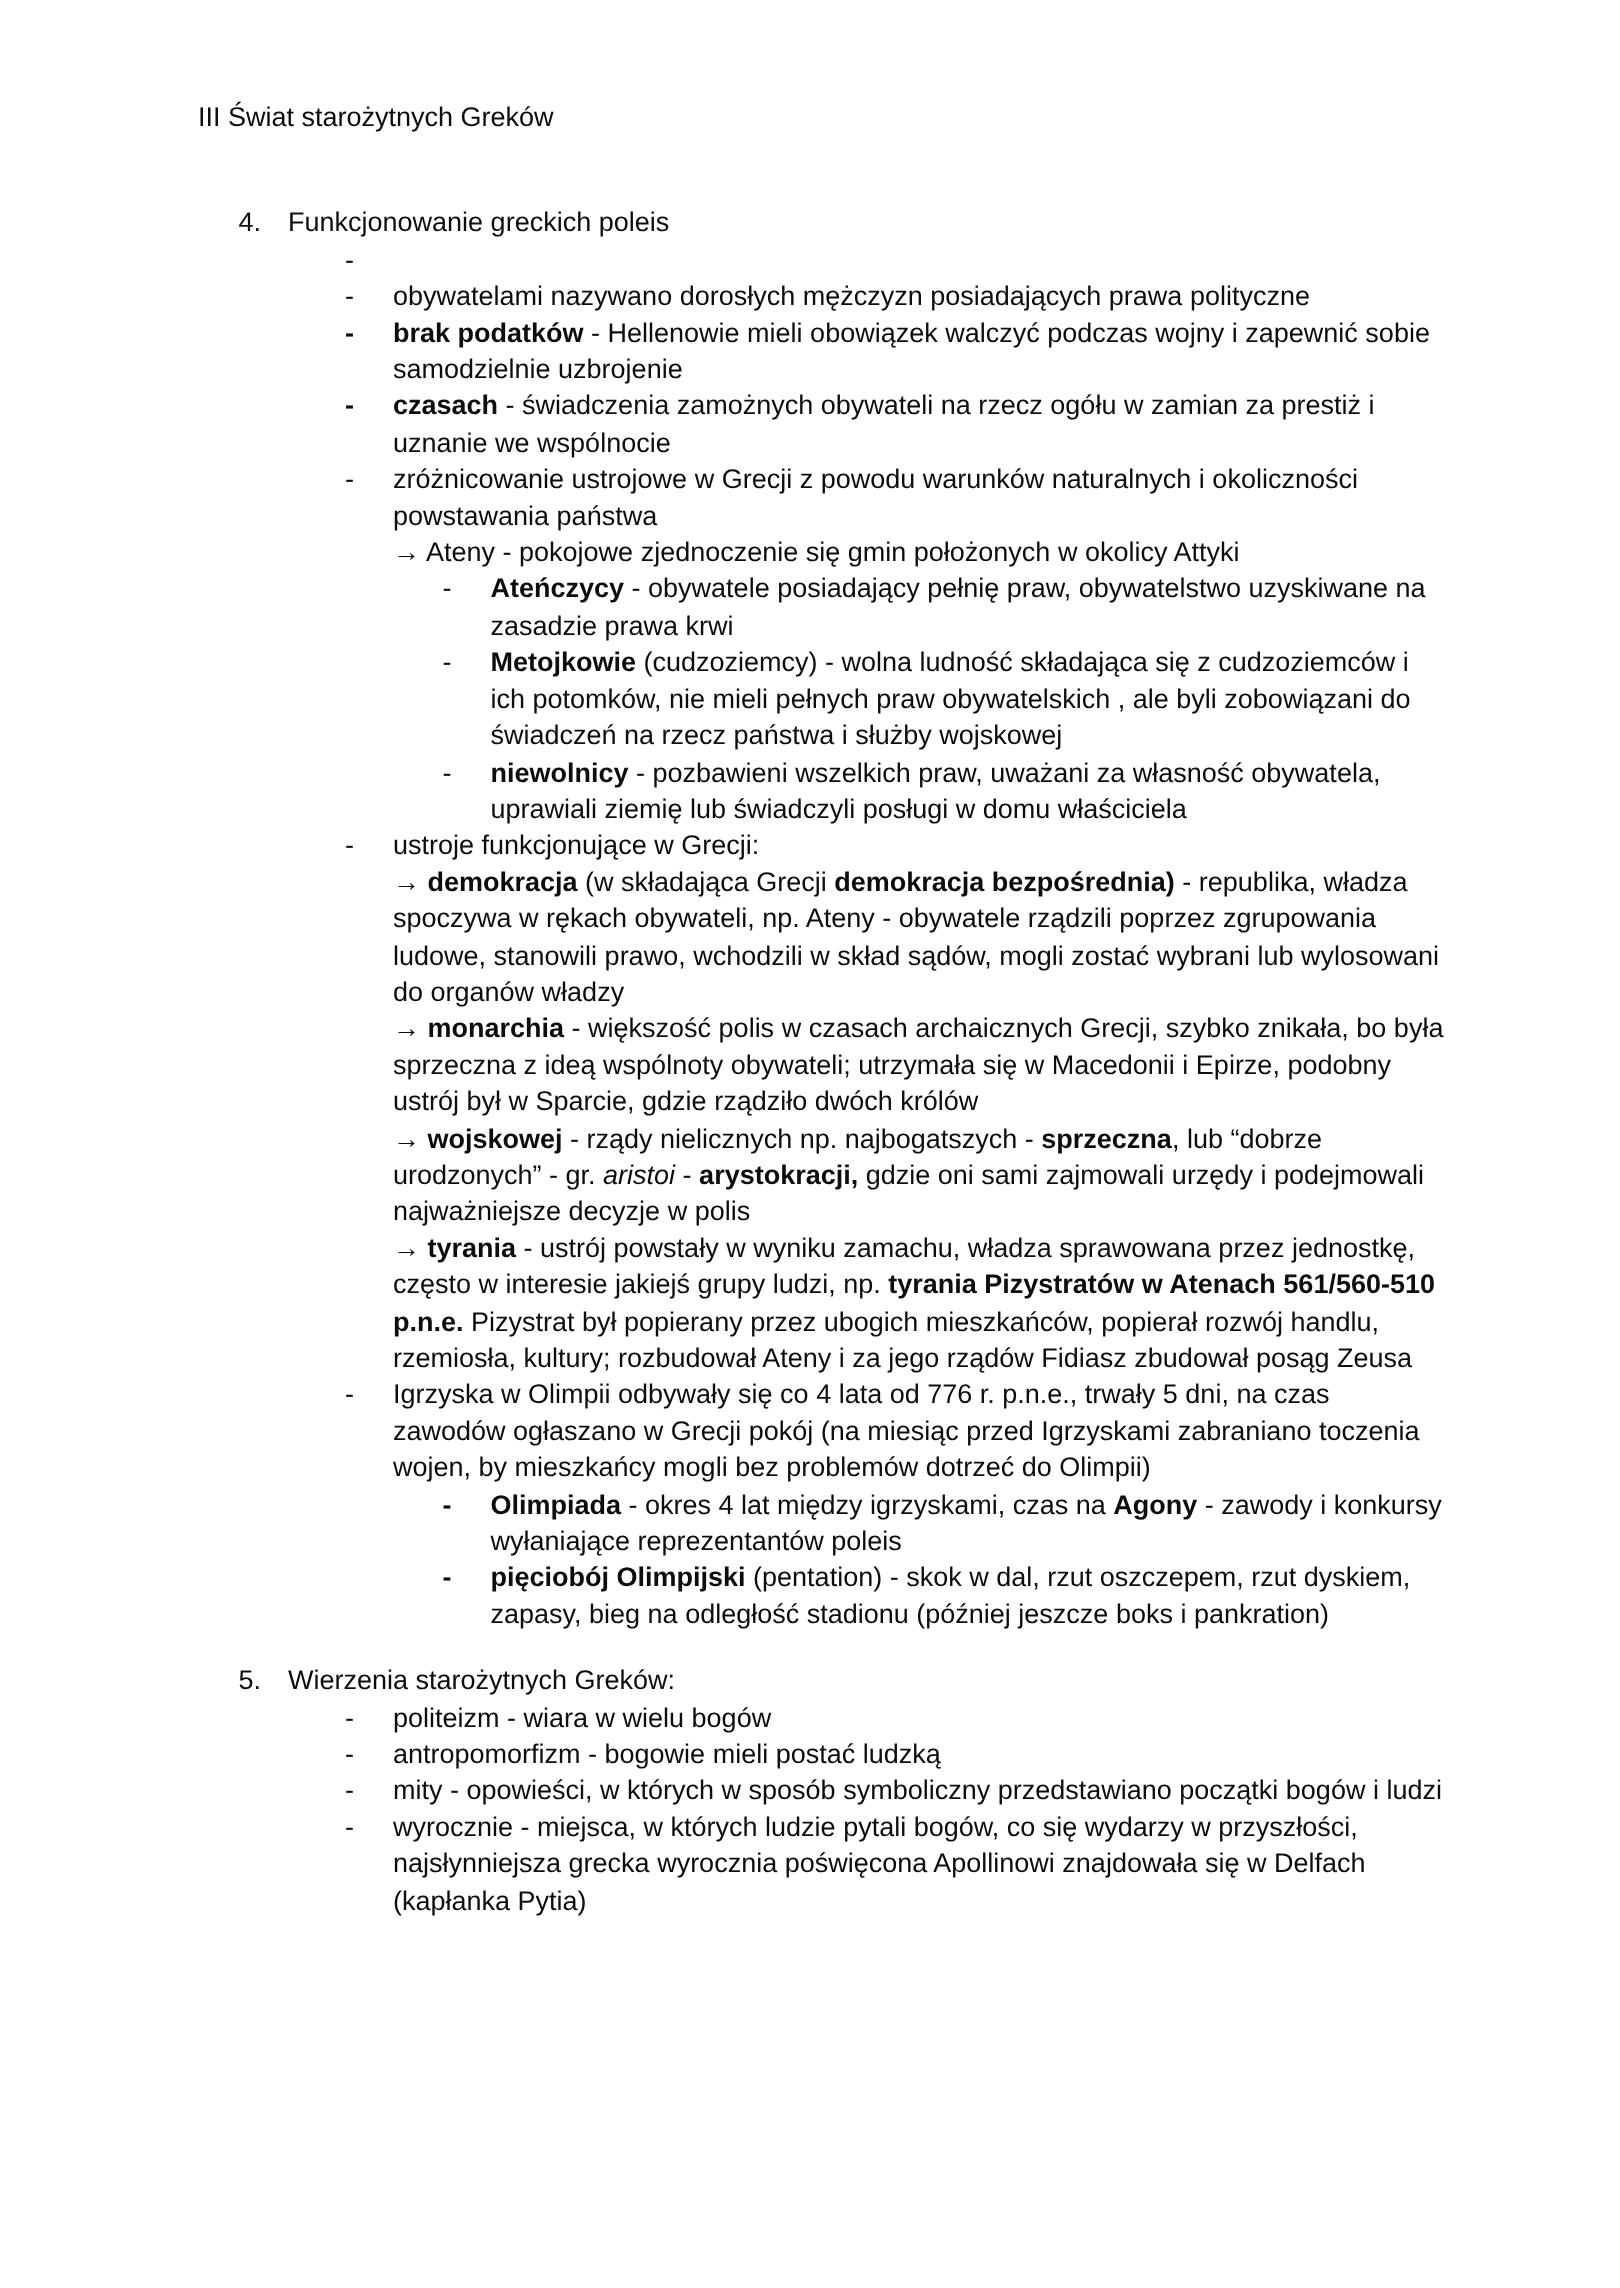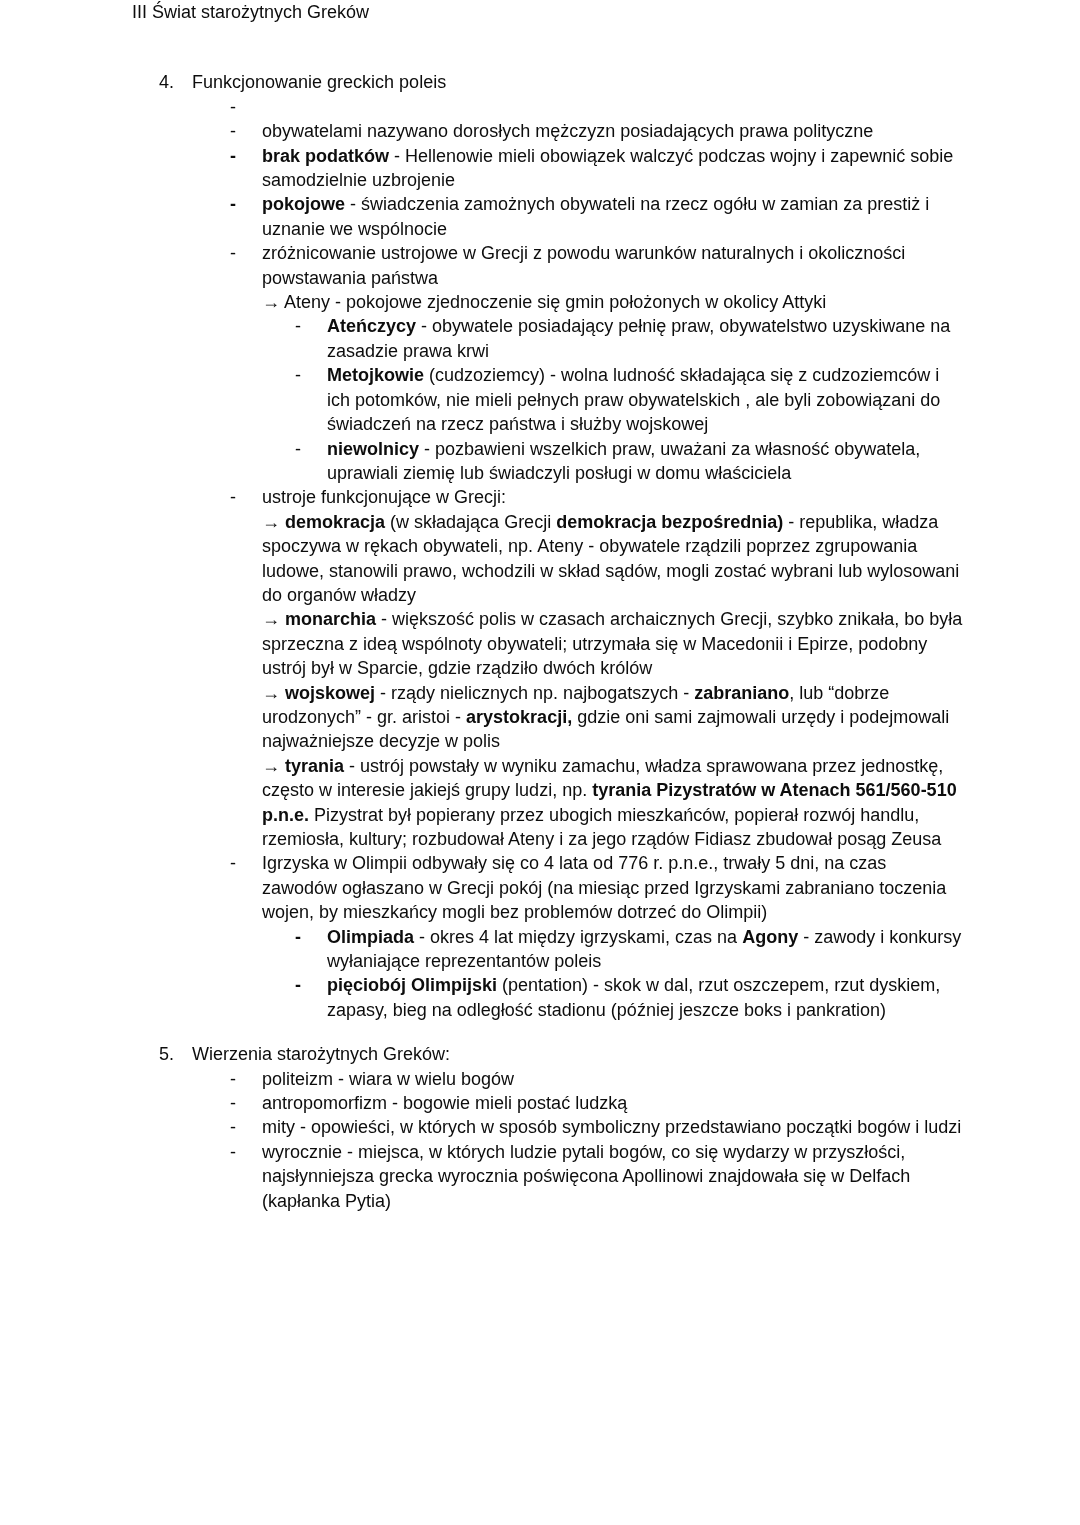--- a/index.html
+++ b/index.html
@@ -13,20 +13,21 @@
     overflow: hidden;
     font-family: "Liberation Sans", "DejaVu Sans", sans-serif;
     font-size: 18px;
     line-height: 24.4px;
     color: #0d0d0d;
   }
   .doc {
     position: relative;
     width: 1080px;
     height: 1525px;
+    padding-top: 66px;
     box-sizing: border-box;
   }
   .page-header {
     margin-left: 132px;
     width: 830px;
   }
   .block { display: flex; align-items: flex-start; }
   .block .marker { flex: none; display: block; }
   .block .content { display: block; }
 
@@ -35,21 +36,21 @@
 
   .dash1 { margin-left: 230px; width: 735px; }
   .dash1 .marker { width: 32px; }
 
   .dash2 { margin-left: 295px; width: 670px; }
   .dash2 .marker { width: 32px; }
 
   .arrow { margin-left: 262px; width: 703px; }
 
   .b { font-weight: bold; }
-  .i { }
+  .i { font-style: italic; }
 
   .space-lg { margin-top: 46px; }
   .space-md { margin-top: 20px; }
 </style>
 </head>
 <body>
 
 <div class="doc">
   <div class="page-header">III Świat starożytnych Greków</div>
   <div>
@@ -63,21 +64,21 @@
       <div class="block dash1">
         <span class="marker">-</span>
         <span class="content"><span>obywatelami nazywano dorosłych mężczyzn posiadających prawa polityczne</span></span>
       </div>
       <div class="block dash1">
         <span class="marker b">-</span>
         <span class="content"><span class="b">brak podatków</span><span> - Hellenowie mieli obowiązek walczyć podczas wojny i zapewnić sobie samodzielnie uzbrojenie</span></span>
       </div>
       <div class="block dash1">
         <span class="marker b">-</span>
-        <span class="content"><span class="b">pokojowe</span><span> - świadczenia zamożnych obywateli na rzecz ogółu w zamian za prestiż i uznanie we wspólnocie</span></span>
+        <span class="content"><span class="b">czasach</span><span> - świadczenia zamożnych obywateli na rzecz ogółu w zamian za prestiż i uznanie we wspólnocie</span></span>
       </div>
       <div class="block dash1">
         <span class="marker">-</span>
         <span class="content"><span>zróżnicowanie ustrojowe w Grecji z powodu warunków naturalnych i okoliczności powstawania państwa</span></span>
       </div>
       <div class="block arrow">
         <span class="content"><span>→ Ateny - pokojowe zjednoczenie się gmin położonych w okolicy Attyki</span></span>
       </div>
       <div class="block dash2">
         <span class="marker">-</span>
@@ -95,21 +96,21 @@
         <span class="marker">-</span>
         <span class="content"><span>ustroje funkcjonujące w Grecji:</span></span>
       </div>
       <div class="block arrow">
         <span class="content"><span>→ </span><span class="b">demokracja</span><span> (w składająca Grecji </span><span class="b">demokracja bezpośrednia)</span><span> - republika, władza spoczywa w rękach obywateli, np. Ateny - obywatele rządzili poprzez zgrupowania ludowe, stanowili prawo, wchodzili w skład sądów, mogli zostać wybrani lub wylosowani do organów władzy</span></span>
       </div>
       <div class="block arrow">
         <span class="content"><span>→ </span><span class="b">monarchia</span><span> - większość polis w czasach archaicznych Grecji, szybko znikała, bo była sprzeczna z ideą wspólnoty obywateli; utrzymała się w Macedonii i Epirze, podobny ustrój był w Sparcie, gdzie rządziło dwóch królów</span></span>
       </div>
       <div class="block arrow">
-        <span class="content"><span>→ </span><span class="b">wojskowej</span><span> - rządy nielicznych np. najbogatszych - </span><span class="b">zabraniano</span><span>, lub “dobrze urodzonych” - gr. </span><span class="i">aristoi</span><span> - </span><span class="b">arystokracji,</span><span> gdzie oni sami zajmowali urzędy i podejmowali najważniejsze decyzje w polis</span></span>
+        <span class="content"><span>→ </span><span class="b">wojskowej</span><span> - rządy nielicznych np. najbogatszych - </span><span class="b">sprzeczna</span><span>, lub “dobrze urodzonych” - gr. </span><span class="i">aristoi</span><span> - </span><span class="b">arystokracji,</span><span> gdzie oni sami zajmowali urzędy i podejmowali najważniejsze decyzje w polis</span></span>
       </div>
       <div class="block arrow">
         <span class="content"><span>→ </span><span class="b">tyrania</span><span> - ustrój powstały w wyniku zamachu, władza sprawowana przez jednostkę, często w interesie jakiejś grupy ludzi, np. </span><span class="b">tyrania Pizystratów w Atenach 561/560-510 p.n.e.</span><span> Pizystrat był popierany przez ubogich mieszkańców, popierał rozwój handlu, rzemiosła, kultury; rozbudował Ateny i za jego rządów Fidiasz zbudował posąg Zeusa</span></span>
       </div>
       <div class="block dash1">
         <span class="marker">-</span>
         <span class="content"><span>Igrzyska w Olimpii odbywały się co 4 lata od 776 r. p.n.e., trwały 5 dni, na czas zawodów ogłaszano w Grecji pokój (na miesiąc przed Igrzyskami zabraniano toczenia wojen, by mieszkańcy mogli bez problemów dotrzeć do Olimpii)</span></span>
       </div>
       <div class="block dash2">
         <span class="marker b">-</span>

